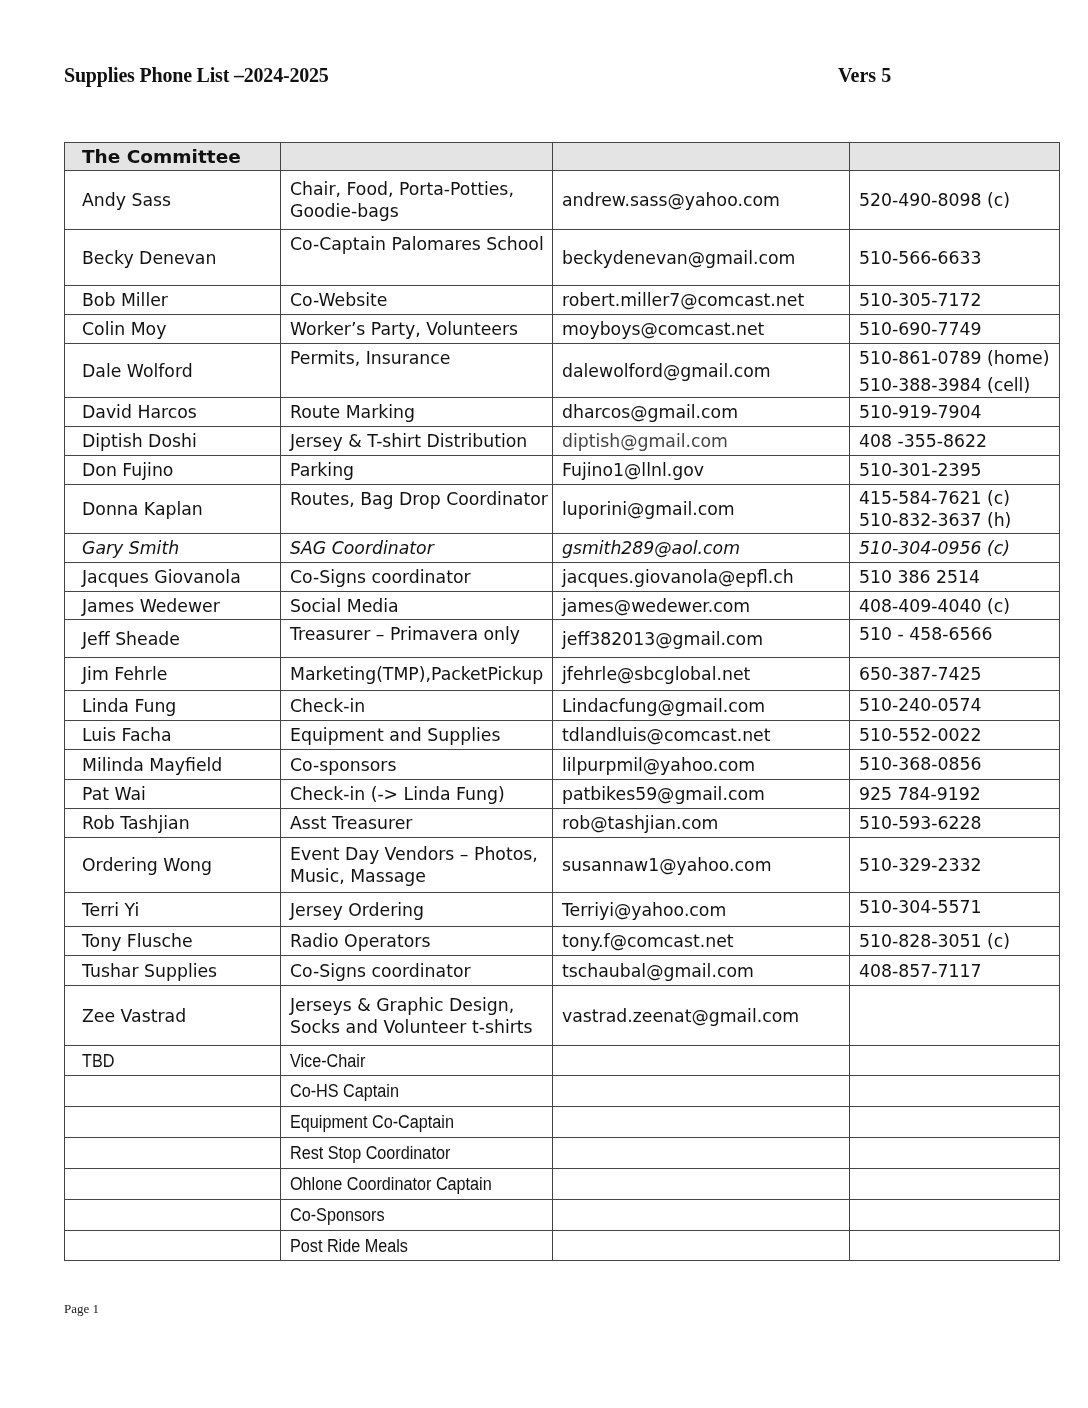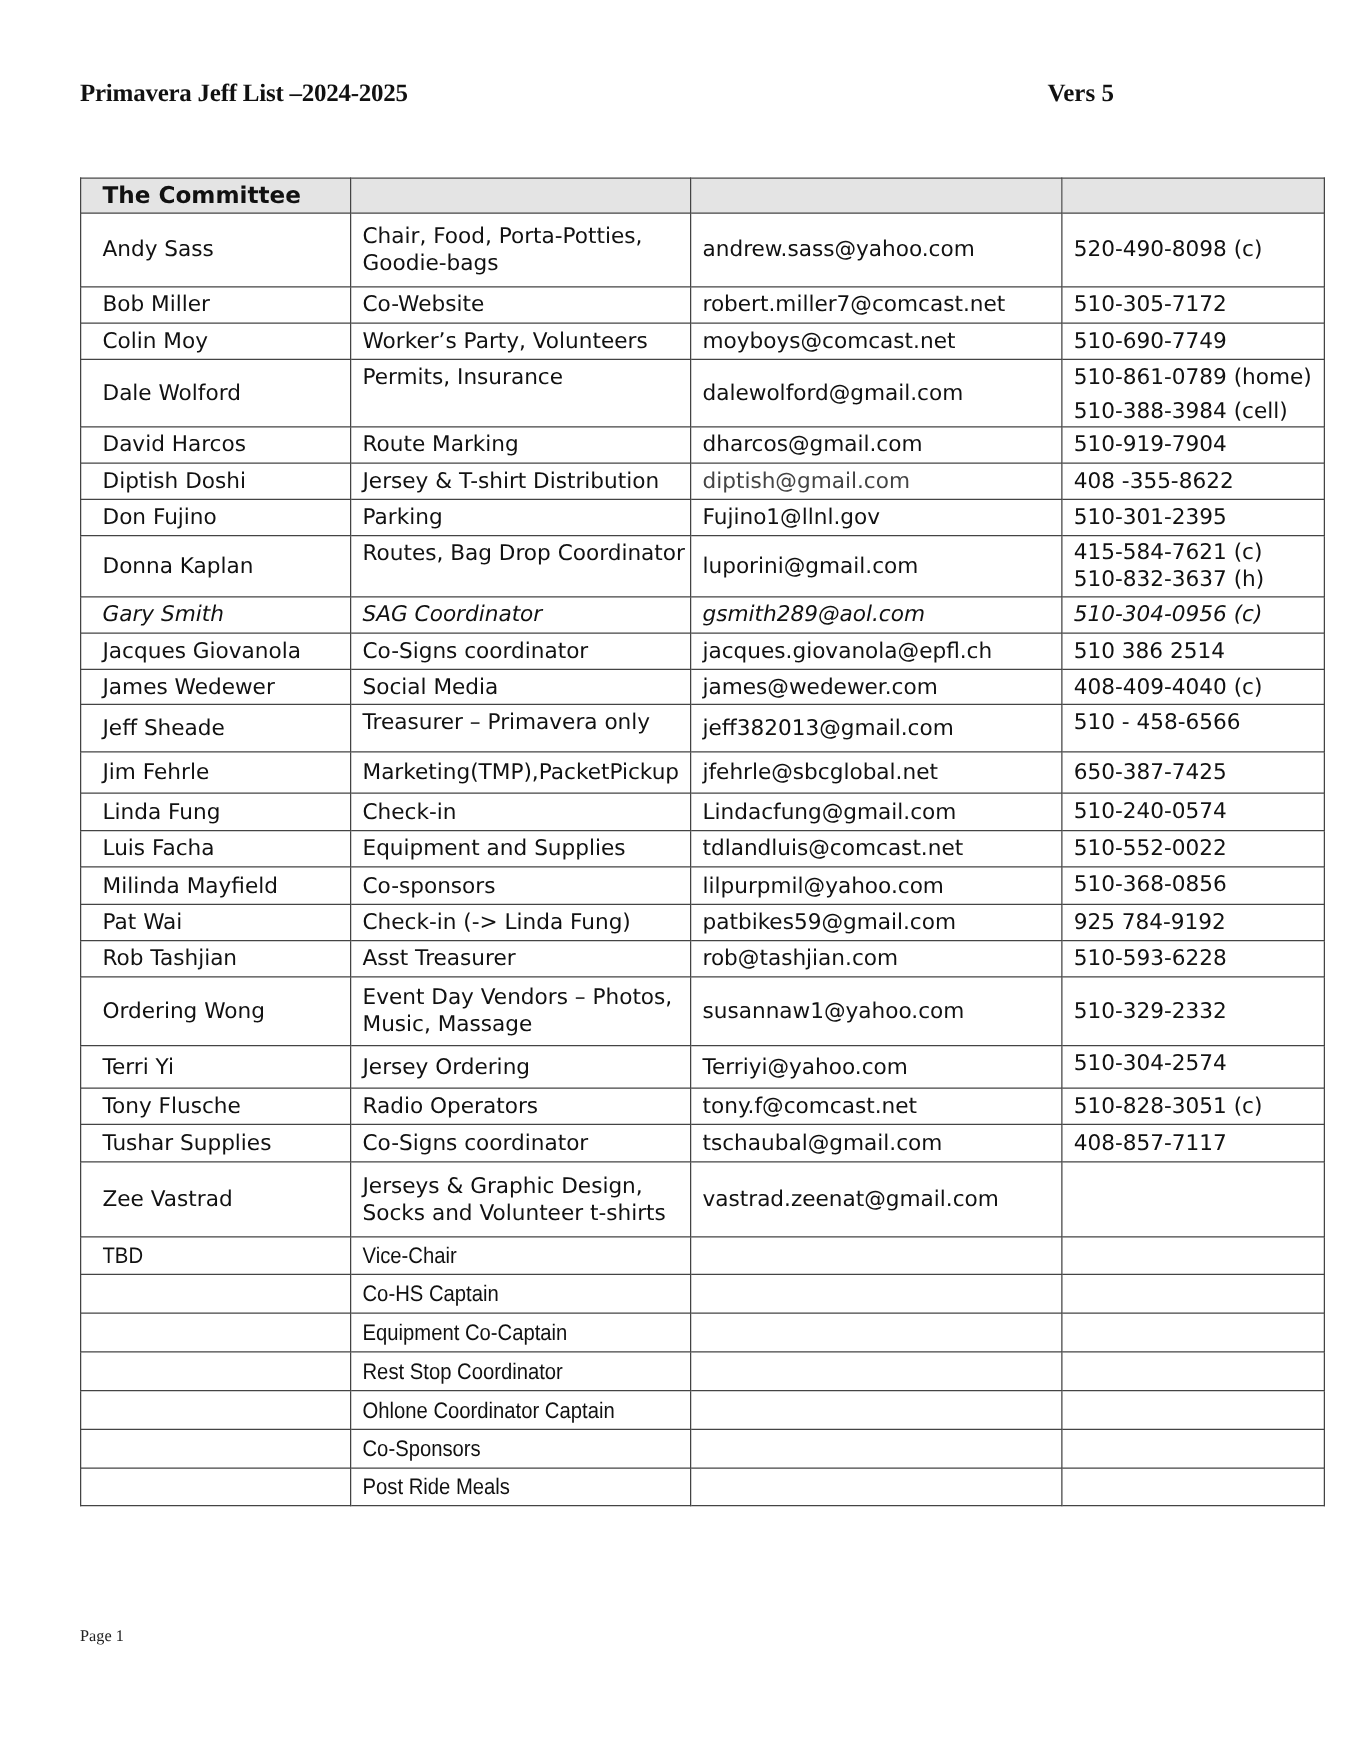--- a/index.html
+++ b/index.html
@@ -15,21 +15,21 @@
   table.roster td.top { vertical-align:top; padding-top:3px; }
   tr.header td { background:#e4e4e4; height:27px; }
   tr.header td.name { font-weight:bold; font-size:18.5px; }
   .gray { color:#444; }
   .condensed { font-family:"Liberation Sans", sans-serif; font-size:18px; transform:scaleX(0.9); transform-origin:left center; display:inline-block; }
   .phone-line { display:block; }
 </style>
 </head>
 <body>
 
-<div class="title"><span>Primavera Jeff List –</span><span class="year">2024-2025</span></div>
+<div class="title"><span>Supplies Phone List –</span><span class="year">2024-2025</span></div>
 <div class="version">Vers 5</div>
 
 <table class="roster">
   <colgroup>
     <col style="width:216px">
       <col style="width:272px">
       <col style="width:297px">
       <col style="width:210px">
   </colgroup>
   <tbody id="roster-body">
@@ -40,20 +40,28 @@
       <td></td>
     </tr>
   <tr style="height: 59px;">
         <td class="name">Andy Sass</td>
         <td class="wrap">Chair, Food, Porta-Potties, Goodie-bags</td>
         <td>andrew.sass@yahoo.com</td>
         <td class="">
           <span class="phone-line">520-490-8098 (c)</span>
         </td>
       </tr>
+      <tr style="height: 56px;">
+        <td class="name">Becky Denevan</td>
+        <td class="wrap top">Co-Captain Palomares School</td>
+        <td>beckydenevan@gmail.com</td>
+        <td class="">
+          <span class="phone-line">510-566-6633</span>
+        </td>
+      </tr>
       <tr style="height: 29px;">
         <td class="name">Bob Miller</td>
         <td class="wrap">Co-Website</td>
         <td>robert.miller7@comcast.net</td>
         <td class="">
           <span class="phone-line">510-305-7172</span>
         </td>
       </tr>
       <tr style="height: 29px;">
         <td class="name">Colin Moy</td>
@@ -191,21 +199,21 @@
         <td>susannaw1@yahoo.com</td>
         <td class="">
           <span class="phone-line">510-329-2332</span>
         </td>
       </tr>
       <tr style="height: 34px;">
         <td class="name">Terri Yi</td>
         <td class="wrap">Jersey Ordering</td>
         <td>Terriyi@yahoo.com</td>
         <td class="top">
-          <span class="phone-line">510-304-2574</span>
+          <span class="phone-line">510-304-5571</span>
         </td>
       </tr>
       <tr style="height: 29px;">
         <td class="name">Tony Flusche</td>
         <td class="wrap">Radio Operators</td>
         <td>tony.f@comcast.net</td>
         <td class="">
           <span class="phone-line">510-828-3051 (c)</span>
         </td>
       </tr>

